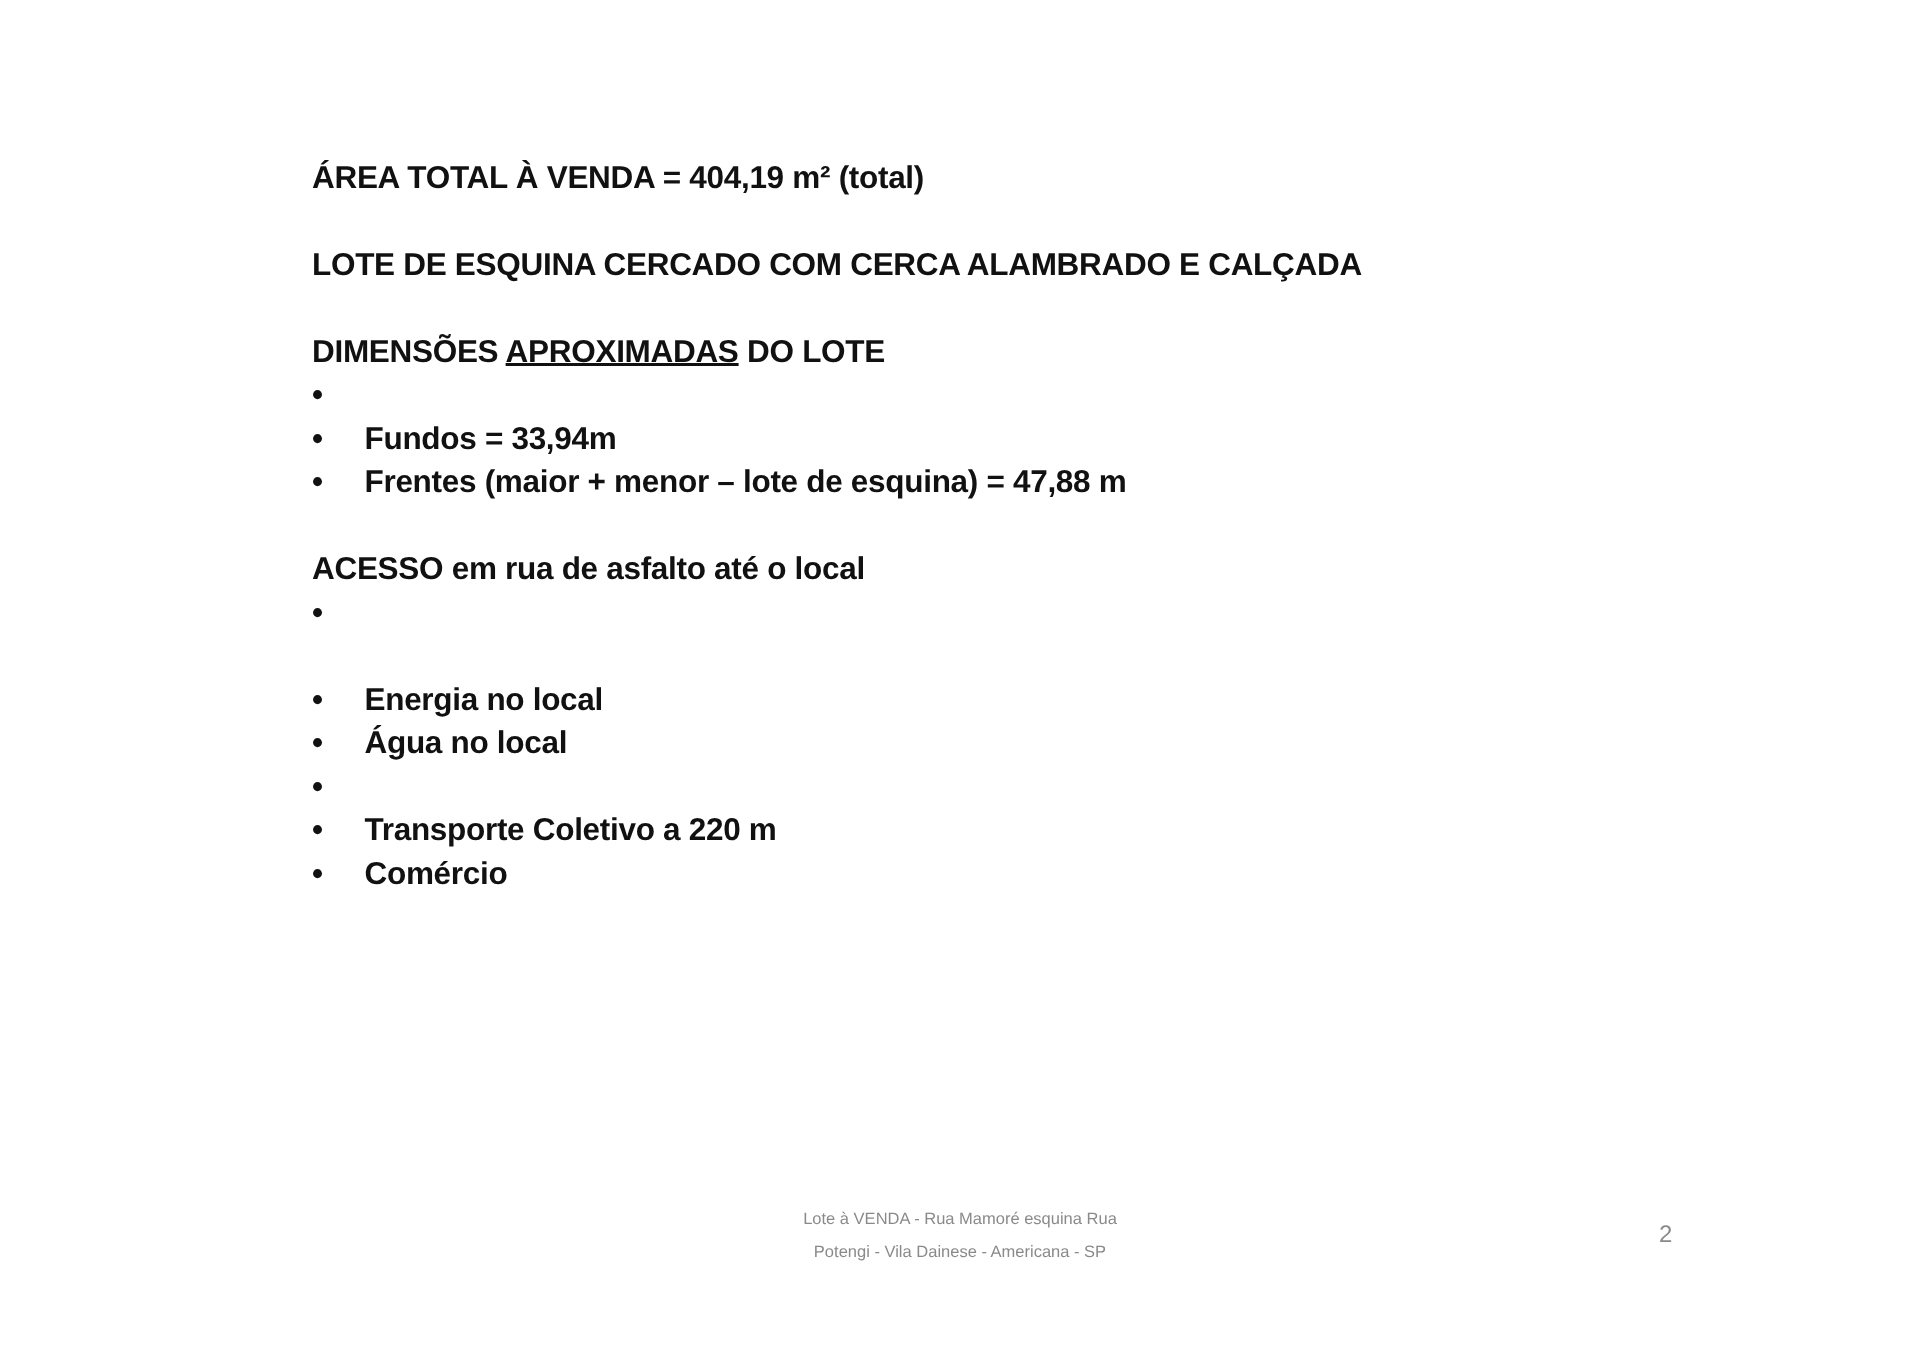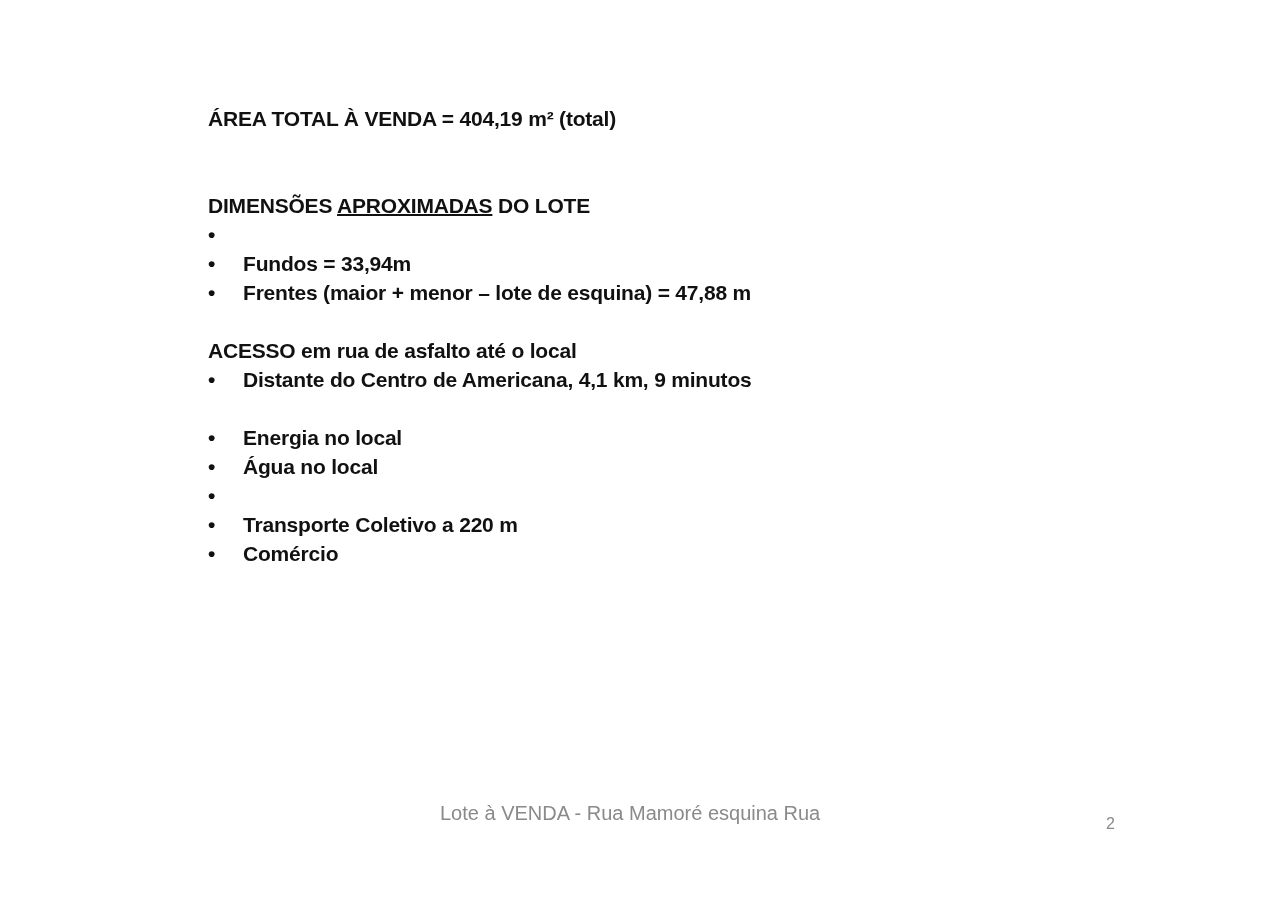--- a/index.html
+++ b/index.html
@@ -4,48 +4,48 @@
 <style>
   html, body { margin:0; padding:0; background:#ffffff; }
   body { width:1280px; height:905px; position:relative; overflow:hidden;
          font-family:"Liberation Sans", "DejaVu Sans", sans-serif; color:#111; }
   .content { position:absolute; left:208px; top:104px; width:900px; }
   .line { font-size:21px; font-weight:bold; line-height:29px; height:29px; white-space:nowrap; letter-spacing:-0.2px; }
   .gap { height:29px; }
   .bullet { display:flex; }
   .bullet .dot { width:35px; flex:0 0 35px; }
   u { text-decoration-thickness:2px; }
-  .footer { position:absolute; left:440px; top:802px; width:400px; text-align:left;
-            color:#8a8a8a; font-size:20px; line-height:22px; }
+  .footer { position:absolute; left:440px; top:802px; width:400px; text-align:center;
+            color:#8a8a8a; font-size:11px; line-height:22px; }
   .pagenum { position:absolute; left:1106px; top:815px; color:#8a8a8a; font-size:16px; }
 </style>
 </head>
 <body>
 
 <div class="content">
   <div class="line">ÁREA TOTAL À VENDA = 404,19 m² (total)</div>
   <div class="gap"></div>
+  <div class="line">LOTE DE ESQUINA CERCADO COM CERCA ALAMBRADO E CALÇADA</div>
   <div class="gap"></div>
   <div class="line"><span>DIMENSÕES </span><u>APROXIMADAS</u><span> DO LOTE</span></div>
   <div class="line bullet">
       <span class="dot">•</span>
     </div>
   <div class="line bullet">
       <span class="dot">•</span>
       <span>Fundos = 33,94m</span>
     </div>
   <div class="line bullet">
       <span class="dot">•</span>
       <span>Frentes (maior + menor – lote de esquina) = 47,88 m</span>
     </div>
   <div class="gap"></div>
   <div class="line">ACESSO em rua de asfalto até o local</div>
   <div class="line bullet">
       <span class="dot">•</span>
-      <span>Distante do Centro de Americana, 4,1 km, 9 minutos</span>
     </div>
   <div class="gap"></div>
   <div class="line bullet">
       <span class="dot">•</span>
       <span>Energia no local</span>
     </div>
   <div class="line bullet">
       <span class="dot">•</span>
       <span>Água no local</span>
     </div>
@@ -57,14 +57,15 @@
       <span>Transporte Coletivo a 220 m</span>
     </div>
   <div class="line bullet">
       <span class="dot">•</span>
       <span>Comércio</span>
     </div>
 </div>
 
 <div class="footer">
   <div>Lote à VENDA - Rua Mamoré esquina Rua</div>
+  <div>Potengi - Vila Dainese - Americana - SP</div>
 </div>
 <div class="pagenum">2</div>
 
 </body></html>

